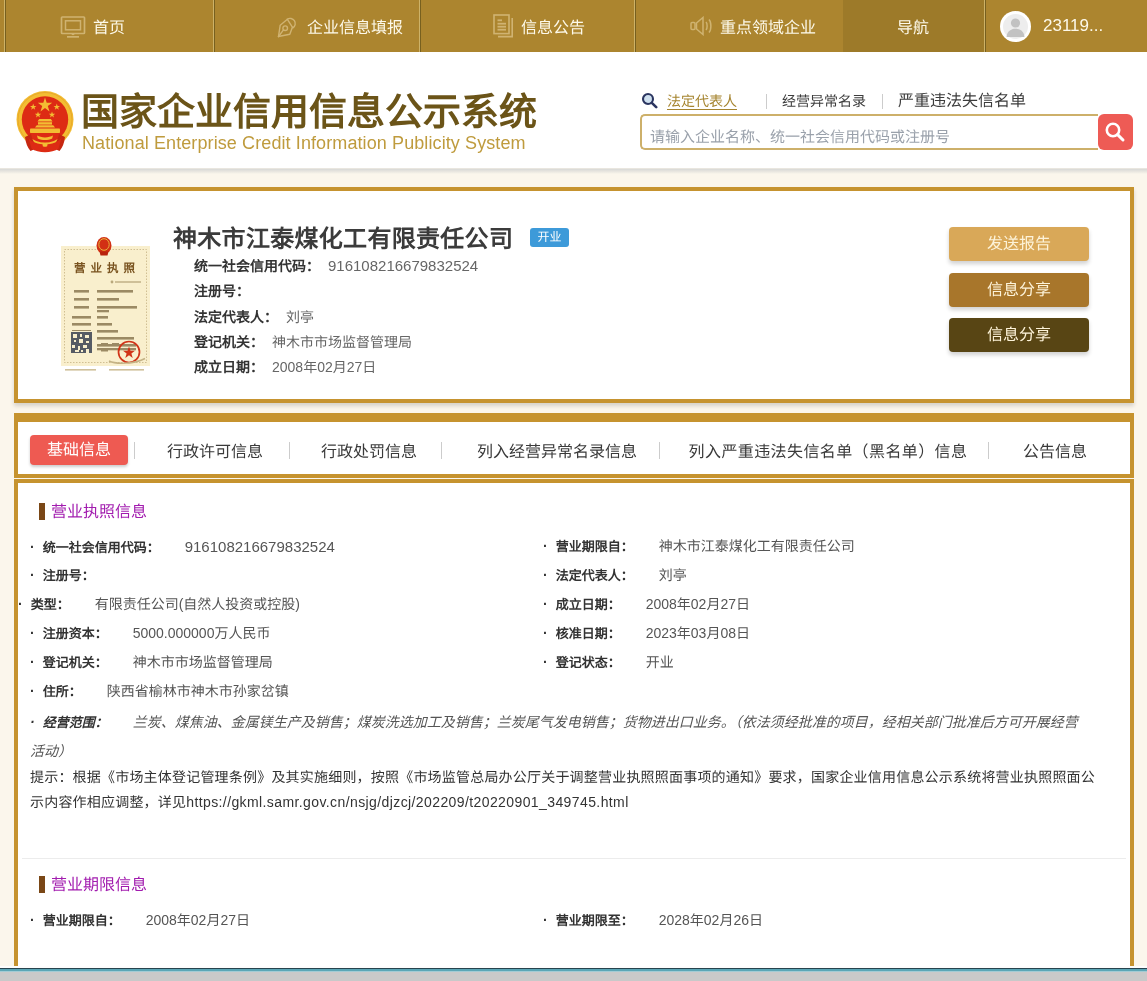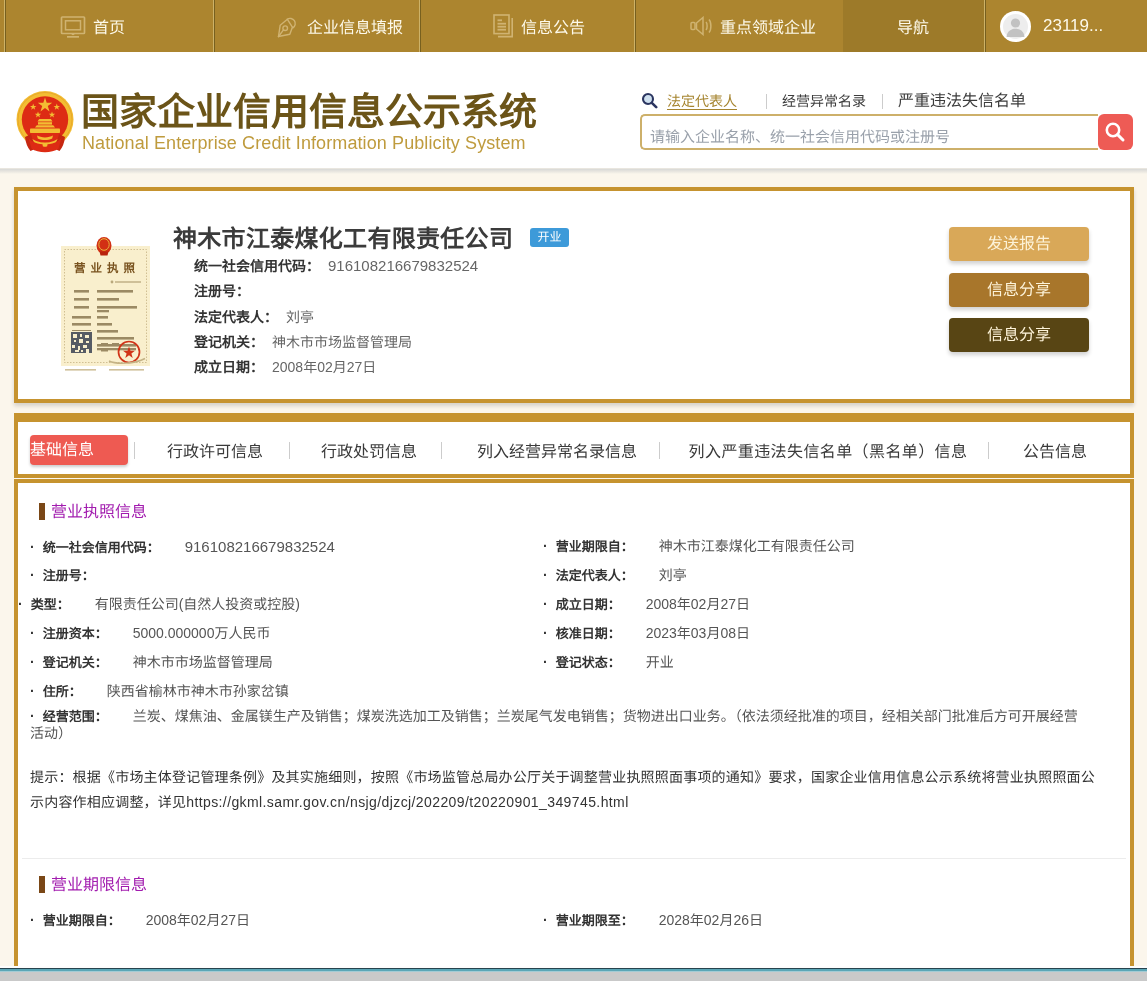--- a/index.html
+++ b/index.html
@@ -35,32 +35,32 @@
   .card1 { position:absolute; left:14px; top:187px; width:1120px; height:216px; background:#fff; border:4px solid #c6932f; box-shadow:0 3px 4px rgba(0,0,0,0.15); }
   .cname { position:absolute; left:173px; top:219px; font-size:24px; font-weight:bold; color:#3b3b3b; letter-spacing:0.3px; }
   .ctag { position:absolute; left:530px; top:228px; width:39px; height:19px; background:#3d9ad9; border-radius:3px; color:#fff; font-size:12px; text-align:center; line-height:19px; }
   .crow { position:absolute; left:194px; font-size:14px; color:#666; white-space:nowrap; }
   .crow b { color:#333; margin-right:8px; }
   .num { font-size:15px; }
   .btn { position:absolute; left:949px; width:140px; height:34px; border-radius:4px; color:#fdf3d9; font-size:16px; text-align:center; line-height:34px; box-shadow:0 3px 4px rgba(0,0,0,0.18); }
 
   
   .tabbox { position:absolute; left:14px; top:413px; width:1120px; height:65px; background:#fff; border:4px solid #c6932f; border-top-width:9px; }
-  .tabred { position:absolute; left:30px; top:435px; width:98px; height:30px; background:#ee5a52; border-radius:4px; color:#fff; font-size:16px; text-align:left; line-height:30px; box-shadow:0 2px 3px rgba(0,0,0,0.2); }
+  .tabred { position:absolute; left:30px; top:435px; width:98px; height:30px; background:#ee5a52; border-radius:4px; color:#fff; font-size:16px; text-align:center; line-height:30px; box-shadow:0 2px 3px rgba(0,0,0,0.2); }
   .tab { position:absolute; top:444px; font-size:16px; line-height:16px; color:#3a3a3a; white-space:nowrap; transform:translateX(-50%); }
   .tsep { position:absolute; top:442px; width:1px; height:17px; background:#ccc; }
 
   
   .cbox { position:absolute; left:14px; top:479px; width:1120px; height:487px; background:#fff; border:4px solid #c6932f; border-bottom:none; }
   .stitle { position:absolute; font-size:16px; color:#a21caf; white-space:nowrap; }
   .stitle i { display:inline-block; width:6px; height:17px; background:#7a4716; vertical-align:-3px; margin-right:6px; font-style:normal; }
   .drow { position:absolute; font-size:14px; line-height:15px; color:#555; white-space:nowrap; }
   .drow b { color:#333; font-size:13px; margin-right:25px; }
   .drow .dot, .para .dot { color:#333; font-weight:bold; margin-right:8px; font-size:14px; }
-  .para { position:absolute; font-size:14px; color:#555; line-height:17px; }
+  .para { position:absolute; font-size:14px; color:#555; line-height:29px;font-style:italic; }
   .para b { color:#333; font-size:13px; margin-right:25px; }
   .hint { position:absolute; font-size:14px; color:#333; line-height:25px; letter-spacing:0.2px; }
   .divline { position:absolute; left:22px; top:858px; width:1104px; height:1px; background:#ececec; }
 
   
   .wstrip { position:absolute; left:0; top:966px; width:1147px; height:2px; background:#fdfdfd; }
   .tealline { position:absolute; left:0; top:968px; width:1147px; height:4px; background:linear-gradient(#27434e 0 30%, #5ba6b6 30% 65%, #a3cbd4 65% 100%); }
   .graybar { position:absolute; left:0; top:972px; width:1147px; height:9px; background:#c9c9c9; }
 </style>
 </head>

